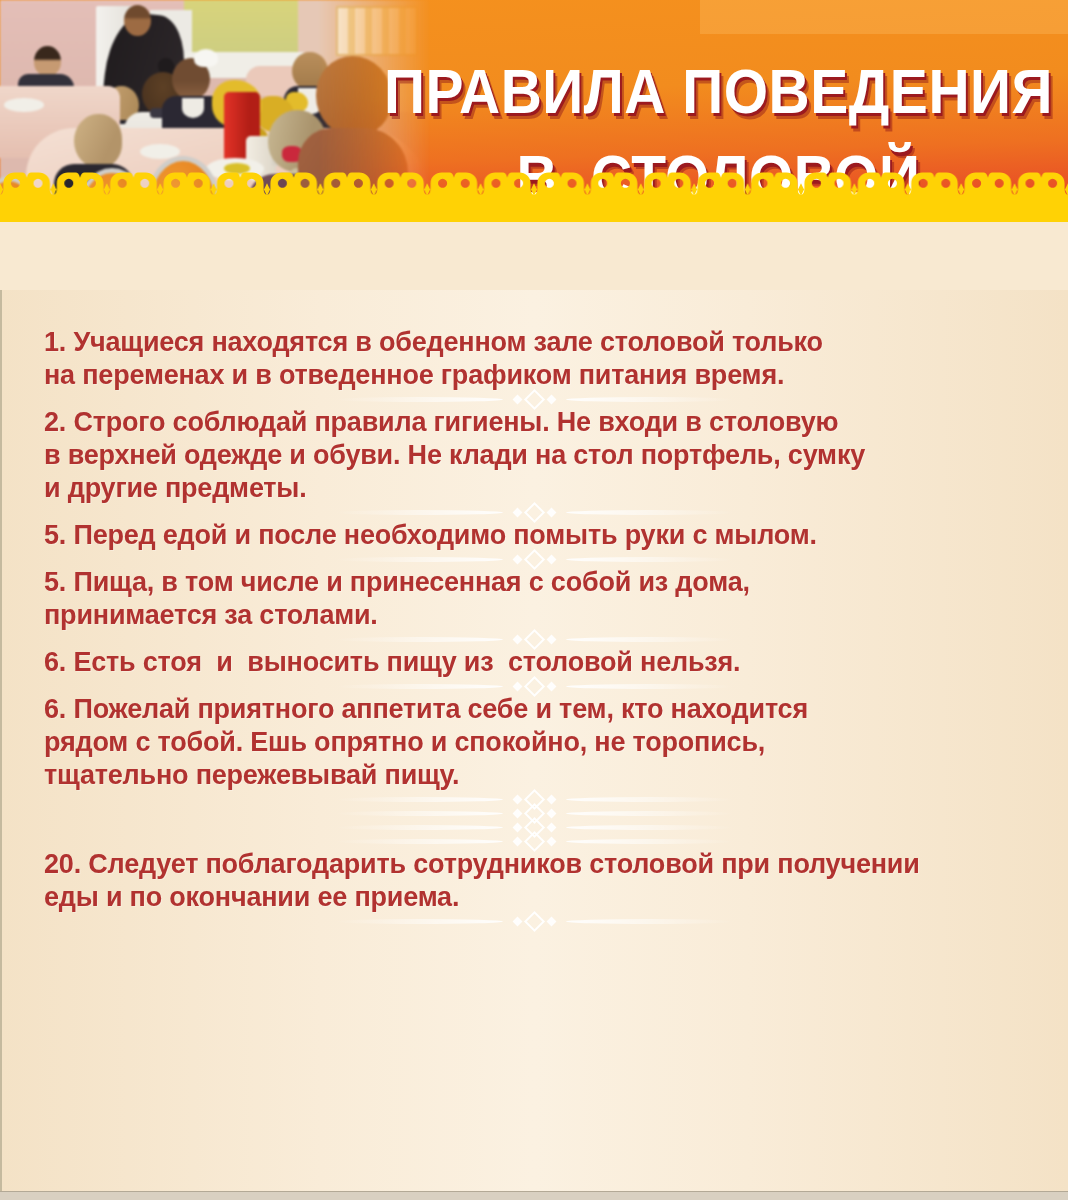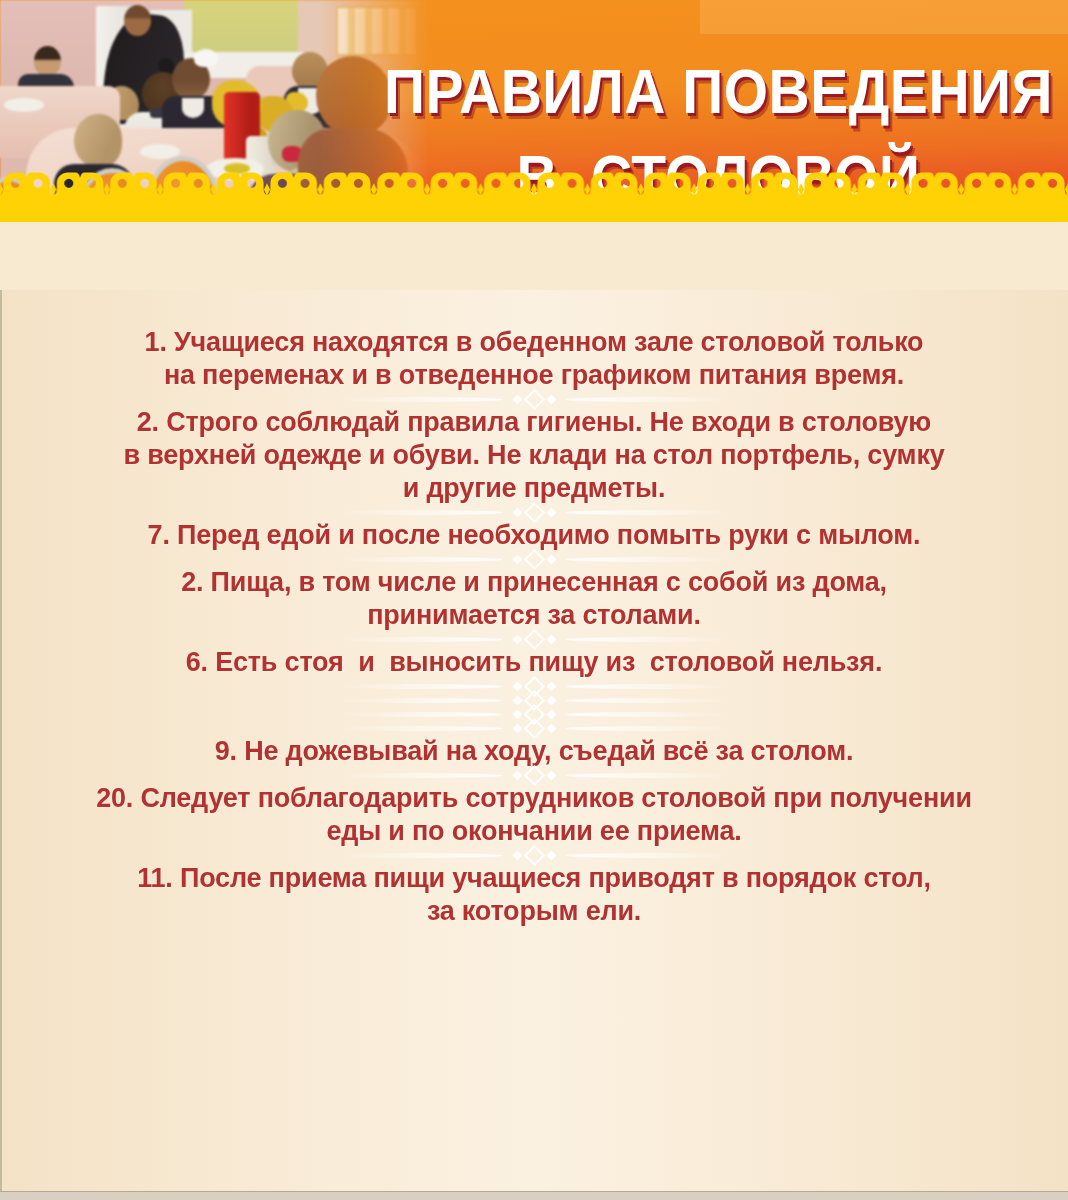--- a/index.html
+++ b/index.html
@@ -108,21 +108,21 @@
   .ph-leg2{left:186px;top:238px;width:4px;height:52px;background:#c6c4c0;transform:rotate(-9deg);}
   .ph-leg3{left:352px;top:240px;width:4px;height:50px;background:#c2c0bc;transform:rotate(6deg);}
 
   
   .wave{position:absolute;left:0;bottom:0;width:1068px;height:54px;z-index:5;display:block;}
 
   
   .rules{position:absolute;top:290px;left:0;right:0;bottom:0;box-sizing:border-box;
          padding:36px 44px 0;
          background:linear-gradient(90deg,#f4e2c6 0%,#f9ecd8 30%,#fbf1e1 50%,#f9ecd8 70%,#f4e2c6 100%);}
-  .rule{font-size:27px;line-height:33px;font-weight:700;color:#b13230;text-align:center;
+  .rule{font-size:27px;line-height:33px;font-weight:700;color:#b13230;
         white-space:pre-wrap;letter-spacing:-.2px;text-shadow:1px 1px 0 rgba(255,255,255,.28);}
   .sep{display:flex;align-items:center;justify-content:center;height:14px;}
   .sl,.sr{width:168px;height:5px;border-radius:50%;}
   .sl{background:linear-gradient(to right,rgba(255,255,255,0),rgba(255,255,255,.92));margin-right:8px;}
   .sr{background:linear-gradient(to left,rgba(255,255,255,0),rgba(255,255,255,.92));margin-left:8px;}
   .sd{width:7px;height:7px;background:#ffffff;opacity:.92;transform:rotate(45deg);margin:0 3px;}
   .sc{width:11px;height:11px;border:2.5px solid #ffffff;opacity:.95;transform:rotate(45deg);margin:0 3px;background:transparent;}
 
   .left-edge{position:absolute;left:0;top:290px;bottom:0;width:2px;background:rgba(150,145,120,.5);z-index:6;}
   .bottom-edge{position:absolute;left:0;right:0;bottom:0;height:8px;background:#d9d0c1;border-top:1px solid #b3a996;z-index:7;}
@@ -234,82 +234,82 @@
     <div class="rule">2. Строго соблюдай правила гигиены. Не входи в столовую
 в верхней одежде и обуви. Не клади на стол портфель, сумку
 и другие предметы.</div>
     <div class="sep">
         <i class="sl"></i>
         <i class="sd"></i>
         <i class="sc"></i>
         <i class="sd"></i>
         <i class="sr"></i>
       </div>
-    <div class="rule">7. Перед едой и после необходимо помыть руки с мылом.</div>
-    <div class="sep">
-        <i class="sl"></i>
-        <i class="sd"></i>
-        <i class="sc"></i>
-        <i class="sd"></i>
-        <i class="sr"></i>
-      </div>
-    <div class="rule">2. Пища, в том числе и принесенная с собой из дома,
+    <div class="rule">5. Перед едой и после необходимо помыть руки с мылом.</div>
+    <div class="sep">
+        <i class="sl"></i>
+        <i class="sd"></i>
+        <i class="sc"></i>
+        <i class="sd"></i>
+        <i class="sr"></i>
+      </div>
+    <div class="rule">5. Пища, в том числе и принесенная с собой из дома,
 принимается за столами.</div>
     <div class="sep">
         <i class="sl"></i>
         <i class="sd"></i>
         <i class="sc"></i>
         <i class="sd"></i>
         <i class="sr"></i>
       </div>
     <div class="rule">6. Есть стоя  и  выносить пищу из  столовой нельзя.</div>
     <div class="sep">
         <i class="sl"></i>
         <i class="sd"></i>
         <i class="sc"></i>
         <i class="sd"></i>
         <i class="sr"></i>
       </div>
-    <div class="sep">
-        <i class="sl"></i>
-        <i class="sd"></i>
-        <i class="sc"></i>
-        <i class="sd"></i>
-        <i class="sr"></i>
-      </div>
-    <div class="sep">
-        <i class="sl"></i>
-        <i class="sd"></i>
-        <i class="sc"></i>
-        <i class="sd"></i>
-        <i class="sr"></i>
-      </div>
-    <div class="sep">
-        <i class="sl"></i>
-        <i class="sd"></i>
-        <i class="sc"></i>
-        <i class="sd"></i>
-        <i class="sr"></i>
-      </div>
-    <div class="rule">9. Не дожевывай на ходу, съедай всё за столом.</div>
+    <div class="rule">6. Пожелай приятного аппетита себе и тем, кто находится
+рядом с тобой. Ешь опрятно и спокойно, не торопись,
+тщательно пережевывай пищу.</div>
+    <div class="sep">
+        <i class="sl"></i>
+        <i class="sd"></i>
+        <i class="sc"></i>
+        <i class="sd"></i>
+        <i class="sr"></i>
+      </div>
+    <div class="sep">
+        <i class="sl"></i>
+        <i class="sd"></i>
+        <i class="sc"></i>
+        <i class="sd"></i>
+        <i class="sr"></i>
+      </div>
+    <div class="sep">
+        <i class="sl"></i>
+        <i class="sd"></i>
+        <i class="sc"></i>
+        <i class="sd"></i>
+        <i class="sr"></i>
+      </div>
     <div class="sep">
         <i class="sl"></i>
         <i class="sd"></i>
         <i class="sc"></i>
         <i class="sd"></i>
         <i class="sr"></i>
       </div>
     <div class="rule">20. Следует поблагодарить сотрудников столовой при получении
 еды и по окончании ее приема.</div>
     <div class="sep">
         <i class="sl"></i>
         <i class="sd"></i>
         <i class="sc"></i>
         <i class="sd"></i>
         <i class="sr"></i>
       </div>
-    <div class="rule">11. После приема пищи учащиеся приводят в порядок стол,
-за которым ели.</div>
   </div>
 
   <div class="left-edge"></div>
   <div class="bottom-edge"></div>
 </div>
 
 </body></html>

